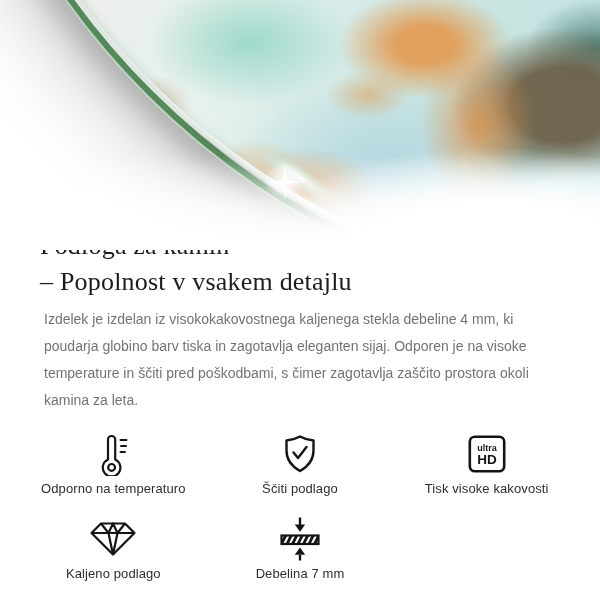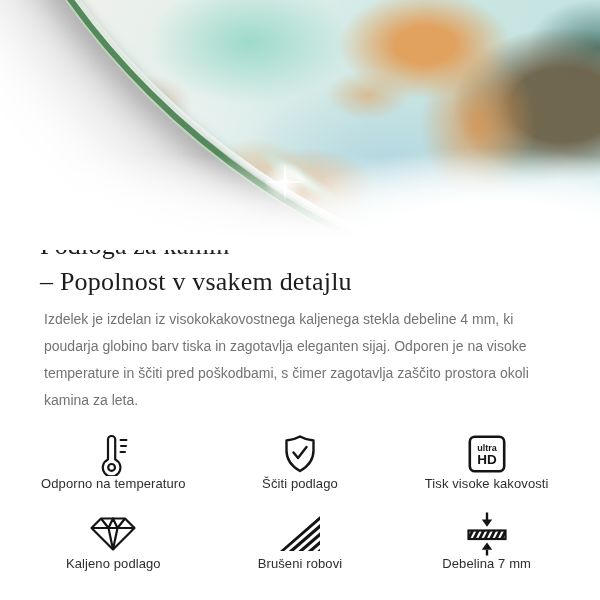--- a/index.html
+++ b/index.html
@@ -44,21 +44,21 @@
   
   .content{padding:0 36px 0 40px;}
   .title{margin:-22px 0 0;font:400 26px/36px "Liberation Serif",serif;color:#1d1d1d;letter-spacing:.2px;}
   .desc{margin:6px 4px 0;font:14px/27px "Liberation Sans",sans-serif;color:#737373;}
 
   
   .features{display:grid;grid-template-columns:repeat(3,1fr);row-gap:20px;
             margin-top:18px;padding:0 20px;}
   .feature{display:flex;flex-direction:column;align-items:center;}
   .icon-wrap{height:44px;display:flex;align-items:center;justify-content:center;}
-  .feature-label{font:13px/16px "Liberation Sans",sans-serif;color:#2e2e2e;
+  .feature-label{margin-top:5px;font:13px/16px "Liberation Sans",sans-serif;color:#2e2e2e;
                  text-align:center;letter-spacing:.1px;}
   .ico{stroke:#141414;fill:none;stroke-width:2.2;}
   .hd-small{font:700 9px "Liberation Sans",sans-serif;fill:#141414;stroke:none;}
   .hd-big{font:800 13.5px "Liberation Sans",sans-serif;fill:#141414;stroke:none;}
 </style>
 </head>
 <body>
 
 <div class="frame">
 
@@ -127,39 +127,20 @@
           <polygon points="13,3.5 37,3.5 46.5,13 25,34.5 3.5,13"></polygon>
           <line x1="3.5" y1="13" x2="46.5" y2="13"></line>
           <polyline points="13,3.5 20.5,13 25,3.5 29.5,13 37,3.5"></polyline>
           <line x1="20.5" y1="13" x2="25" y2="34.5"></line>
           <line x1="29.5" y1="13" x2="25" y2="34.5"></line>
         </svg>
       </div>
       <div class="feature-label">Kaljeno podlago</div>
     </div>
 
-    <div class="feature">
-      <div class="icon-wrap">
-        <svg width="44" height="40" viewBox="0 0 44 40">
-          <defs>
-              <clipPath id="triclip">
-                <polygon points="2,37 42,37 42,2"></polygon>
-              </clipPath>
-            </defs>
-          <g clip-path="url(#triclip)" stroke="#141414" stroke-width="3.2">
-            <line x1="-2" y1="42" x2="51" y2="-4"></line>
-            <line x1="7.5" y1="42" x2="60.5" y2="-4"></line>
-            <line x1="17" y1="42" x2="70" y2="-4"></line>
-            <line x1="26.5" y1="42" x2="79.5" y2="-4"></line>
-            <line x1="36" y1="42" x2="89" y2="-4"></line>
-          </g>
-        </svg>
-      </div>
-      <div class="feature-label">Brušeni robovi</div>
-    </div>
 
     <div class="feature">
       <div class="icon-wrap">
         <svg width="48" height="46" viewBox="0 0 48 46">
           <defs>
               <clipPath id="barclip">
                 <rect x="5.5" y="19.5" width="37" height="8.5"></rect>
               </clipPath>
             </defs>
           <g clip-path="url(#barclip)" stroke="#141414" stroke-width="2.8">

